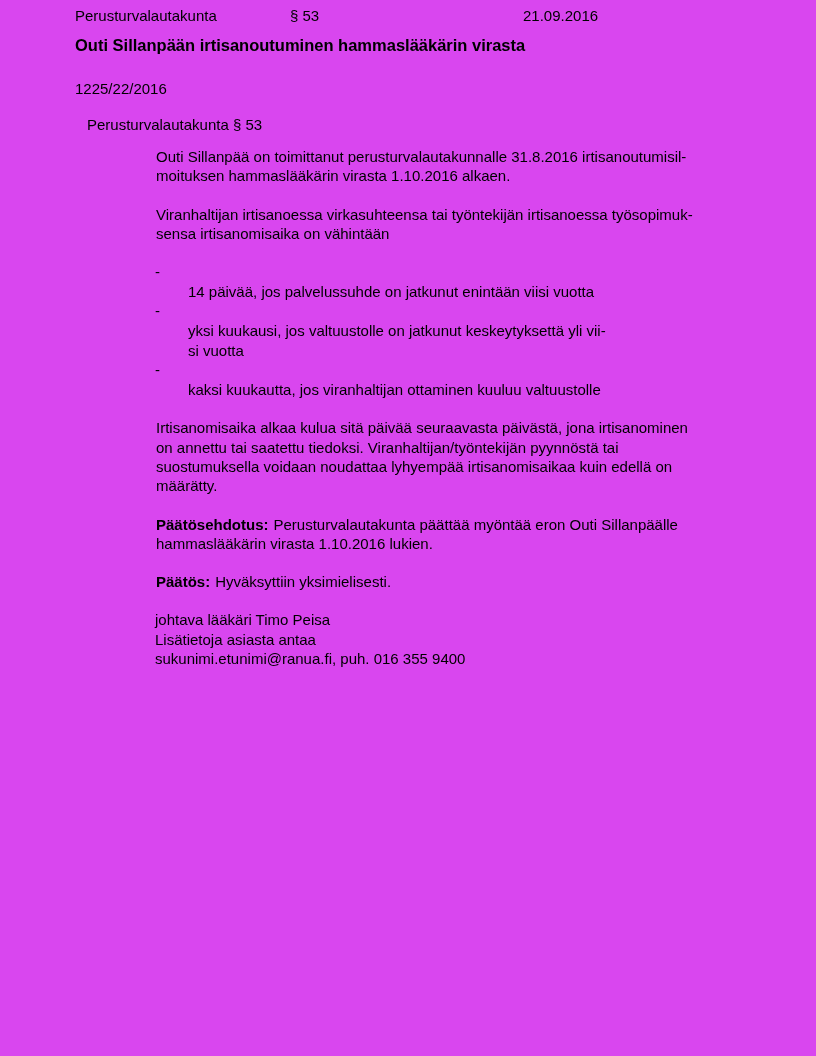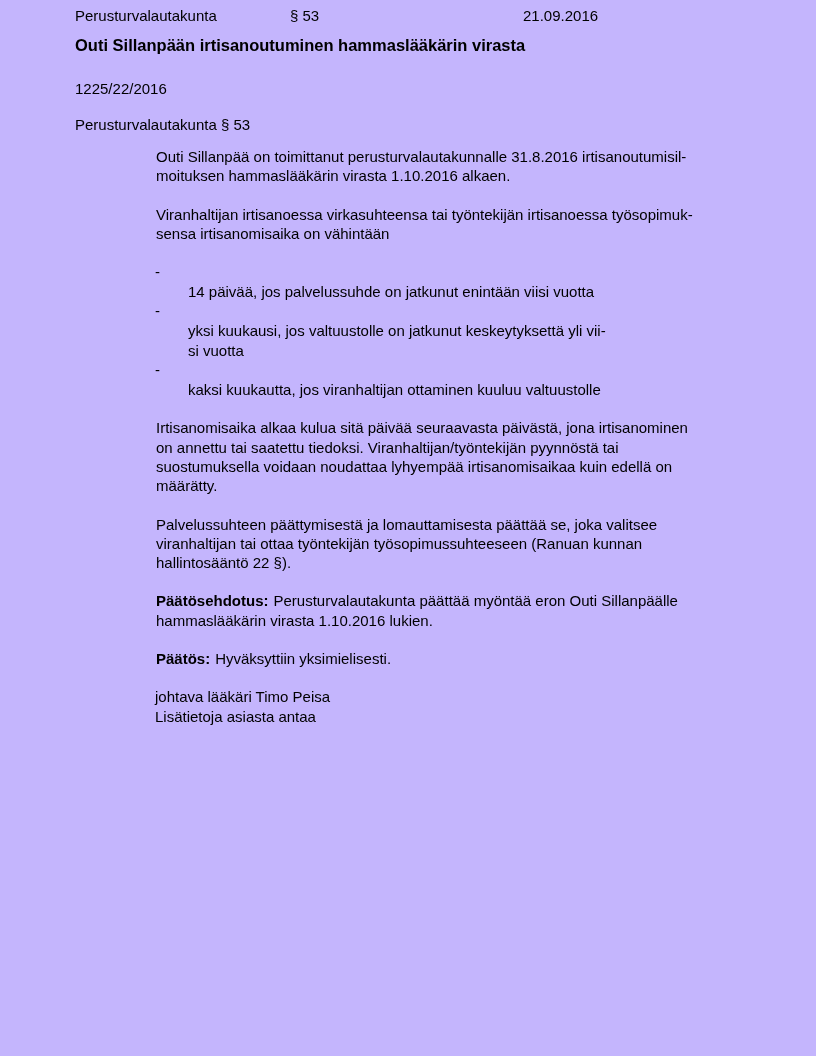--- a/index.html
+++ b/index.html
@@ -4,21 +4,21 @@
 <style>
   html, body {
     margin: 0;
     padding: 0;
     background: #ffffff;
   }
   .page {
     position: relative;
     width: 816px;
     height: 1056px;
-    background: #c4b5fd;
+    background: #d946ef;
     color: #000000;
     font-family: "Liberation Sans", sans-serif;
     font-size: 15px;
     line-height: 19.3px;
     overflow: hidden;
   }
   .header-row {
     position: absolute;
     top: 6px;
     left: 75px;
@@ -38,21 +38,21 @@
     line-height: 21px;
   }
   .case-number {
     position: absolute;
     top: 79px;
     left: 75px;
   }
   .section-ref {
     position: absolute;
     top: 115px;
-    left: 75px;
+    left: 87px;
   }
   .content {
     position: absolute;
     top: 147px;
     left: 155px;
     width: 585px;
   }
   .para {
     margin: 0 0 19px 1px;
     white-space: pre-line;
@@ -109,29 +109,27 @@
         <span class="bullet-marker">-</span>
         <span class="bullet-text">kaksi kuukautta, jos viranhaltijan ottaminen kuuluu valtuustolle</span>
       </div>
     </div>
 
     <p class="para">Irtisanomisaika alkaa kulua sitä päivää seuraavasta päivästä, jona irtisanominen
 on annettu tai saatettu tiedoksi. Viranhaltijan/työntekijän pyynnöstä tai
 suostumuksella voidaan noudattaa lyhyempää irtisanomisaikaa kuin edellä on
 määrätty.</p>
 
-    <p class="para">Palvelussuhteen päättymisestä ja lomauttamisesta päättää se, joka valitsee
-viranhaltijan tai ottaa työntekijän työsopimussuhteeseen (Ranuan kunnan
-hallintosääntö 22 §).</p>
 
     <p class="para"><span class="decision-label">Päätösehdotus:</span><span>Perusturvalautakunta päättää myöntää eron Outi Sillanpäälle
 hammaslääkärin virasta 1.10.2016 lukien.</span></p>
 
     <p class="para"><span class="decision-label">Päätös:</span><span>Hyväksyttiin yksimielisesti.</span></p>
 
     <div class="contact-block">
       <div>johtava lääkäri Timo Peisa</div>
       <div>Lisätietoja asiasta antaa</div>
+      <div>sukunimi.etunimi@ranua.fi, puh. 016 355 9400</div>
     </div>
 
   </div>
 
 </div>
 
 </body></html>

